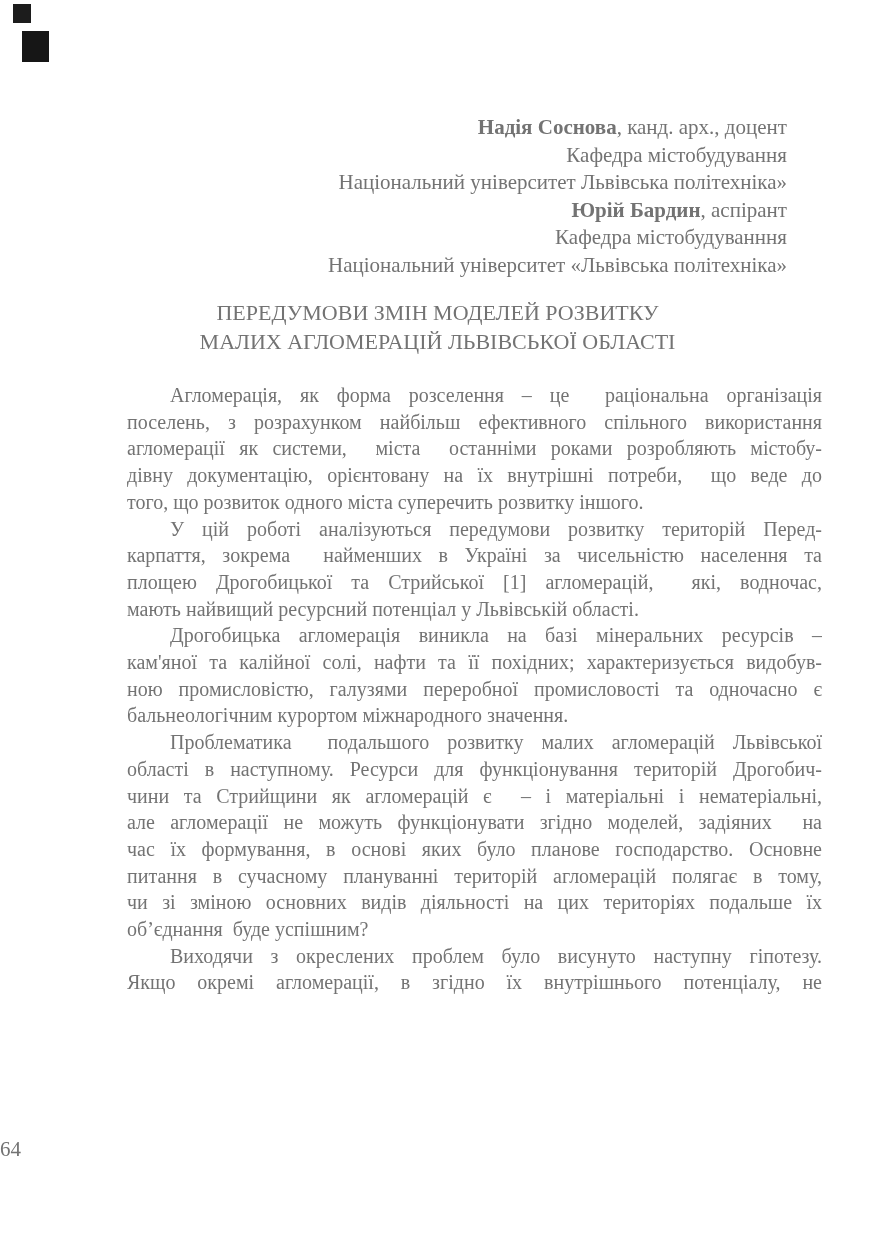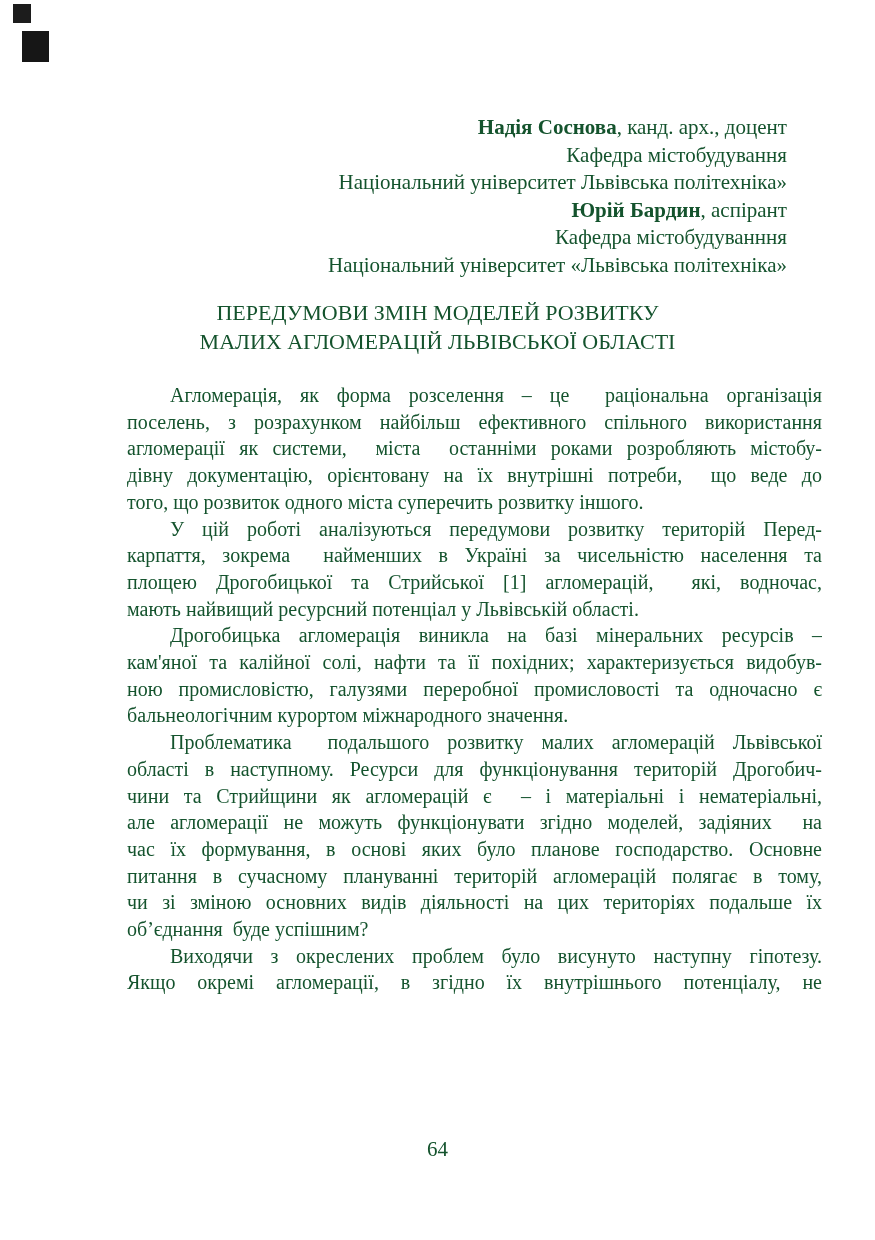--- a/index.html
+++ b/index.html
@@ -7,21 +7,21 @@
     padding: 0;
     background: #ffffff;
   }
   .page {
     position: relative;
     width: 875px;
     height: 1240px;
     background: #ffffff;
     overflow: hidden;
     font-family: "Liberation Serif", "DejaVu Serif", serif;
-    color: #14532d;
+    color: #737373;
   }
   
   .artifact-a {
     position: absolute;
     left: 13px; top: 4px;
     width: 18px; height: 19px;
     background: #1c1c1c;
   }
   .artifact-b {
     position: absolute;
@@ -64,21 +64,21 @@
     white-space: pre-wrap;
     overflow: hidden;
   }
   .line.first { text-indent: 43px; }
   .line.last  { text-align-last: left; }
   .page-footer {
     position: absolute;
     top: 1137px;
     left: 0;
     width: 875px;
-    text-align: center;
+    text-align: left;
     font-size: 21px;
   }
 </style>
 </head>
 <body>
 
 <div class="page">
 
   <div class="artifact-a"></div>
   <div class="artifact-b"></div>

